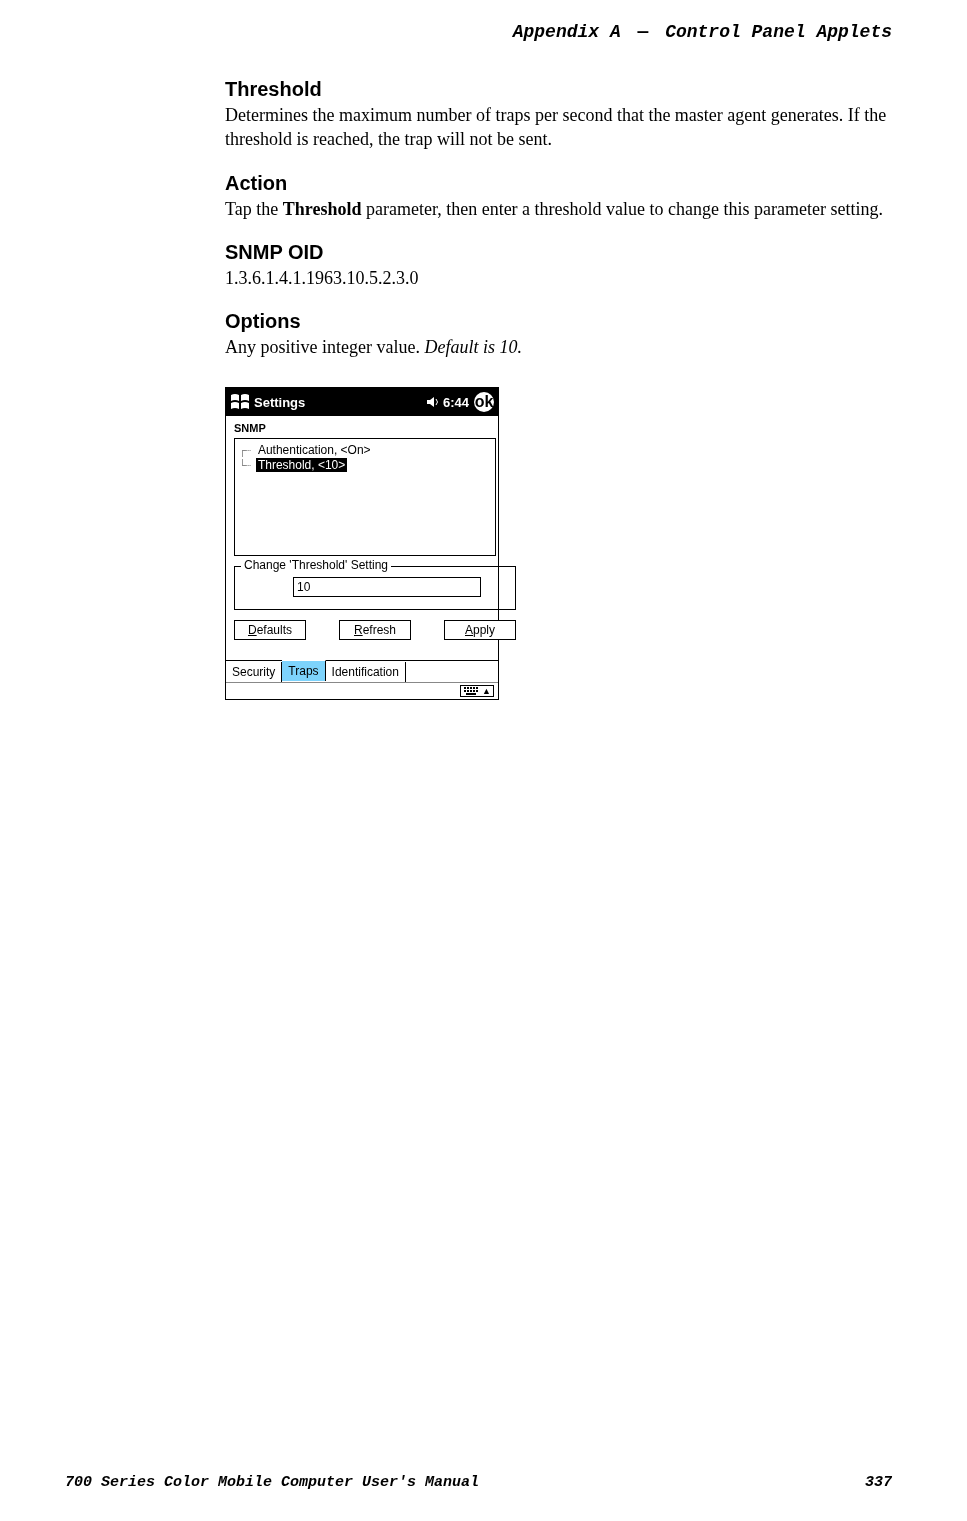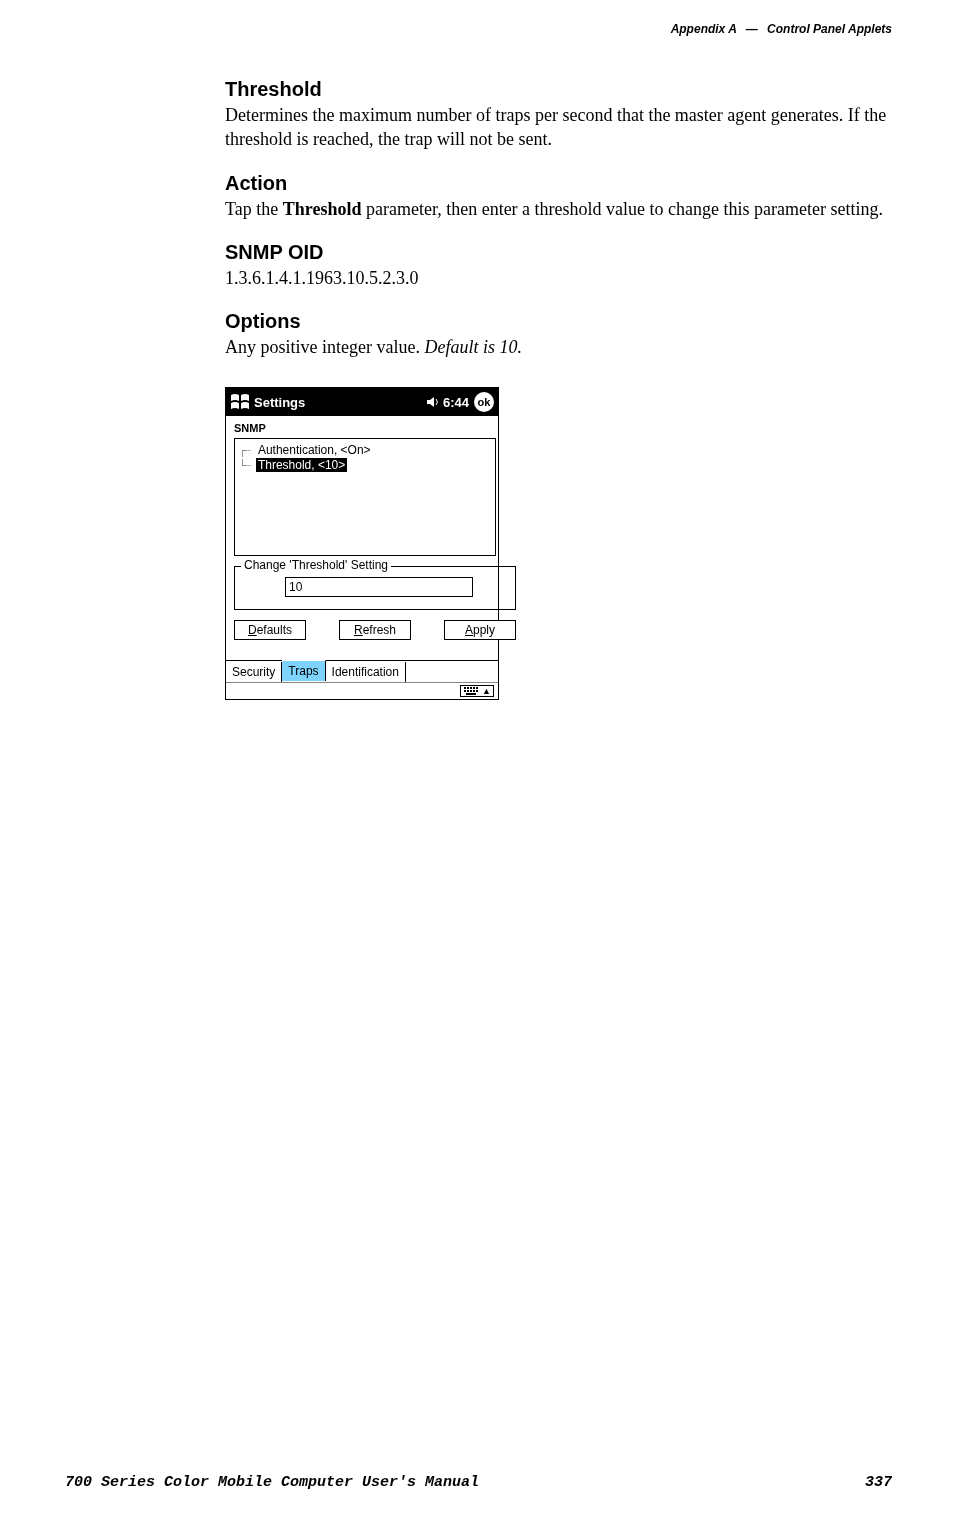--- a/index.html
+++ b/index.html
@@ -8,22 +8,22 @@
       height: 1521px;
       font-family: Georgia, 'Times New Roman', serif;
       background: #fff;
       color: #000;
       position: relative;
     }
     .header {
       position: absolute;
       top: 22px;
       right: 75px;
-      font-family: Liberation Sans, sans-serif;
-      font-size: 12px;
+      font-family: Liberation Mono, monospace;
+      font-size: 18px;
       font-weight: bold;
       font-style: italic;
     }
     .header .dash {
       font-style: normal;
       margin: 0 6px;
     }
     .content {
       position: absolute;
       top: 78px;
@@ -77,21 +77,21 @@
     .winbar .time { margin-right: 5px; font-weight: bold; }
     .winbar .ok {
       background: #fff;
       color: #000;
       border-radius: 50%;
       width: 20px;
       height: 20px;
       display: inline-flex;
       align-items: center;
       justify-content: center;
-      font-size: 11px;
+      font-size: 16px;
       font-weight: bold;
     }
     .snmp-area {
       padding: 6px 8px 2px 8px;
     }
     .snmp-title {
       font-weight: bold;
       font-size: 11px;
       margin-bottom: 4px;
     }
@@ -116,21 +116,21 @@
       letter-spacing: -1px;
     }
     .tree-item { padding: 0 2px; }
     .tree-item.selected {
       background: #000;
       color: #fff;
     }
     .fieldset {
       border: 1px solid #000;
       position: relative;
-      padding: 10px 10px 12px 10px;
+      padding: 10px 10px 12px 18px;
       margin-bottom: 10px;
       width: 282px;
     }
     .fieldset-legend {
       position: absolute;
       top: -9px;
       left: 6px;
       background: #fff;
       padding: 0 3px;
       font-size: 12px;

